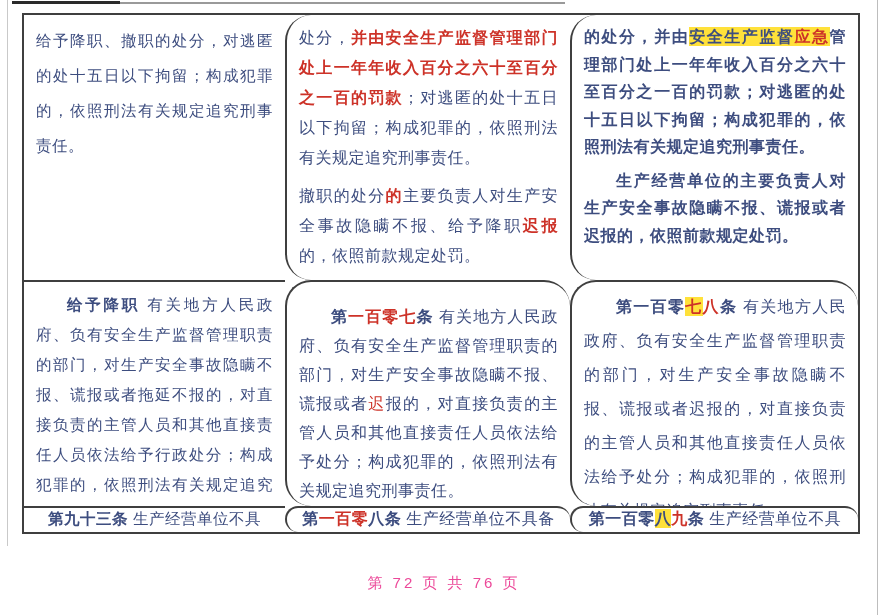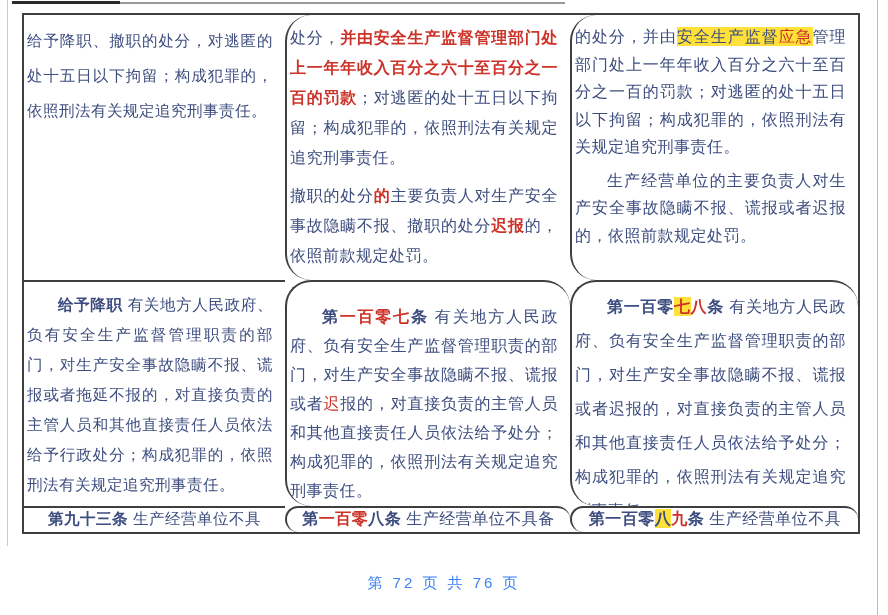--- a/index.html
+++ b/index.html
@@ -20,68 +20,68 @@
   
   .law-table{
     position:absolute;left:22px;top:13px;width:838px;height:521px;
     display:grid;
     grid-template-columns:261px 285px 1fr;
     grid-template-rows:265px 226px 1fr;
     border:2px solid var(--border,#3f3f3f);
     box-sizing:border-box;
     background:#fff;
   }
-  .cell{box-sizing:border-box;overflow:hidden;padding:8px 12px 0 3px;}
+  .cell{box-sizing:border-box;overflow:hidden;padding:8px 12px 0 12px;}
   .cell.c1,.cell.c2{border-left:2px solid var(--border,#3f3f3f);border-radius:26px;}
   .cell.r1,.cell.r2{border-top:2px solid var(--border,#3f3f3f);}
 
   .para{margin:0 0 10px 0;text-align:justify;letter-spacing:0.5px;}
   .para.indent{text-indent:2em;}
 
   
   .c0{font-size:15.5px;}
   .c1{font-size:16px;}
   .c2{font-size:16px;}
   .r0.c0 .para{line-height:35px;}
   .r0.c1 .para{line-height:30px;margin-bottom:8px;}
-  .r0.c2 .para{line-height:27.5px;margin-bottom:6px;}
+  .r0.c2 .para{line-height:27.5px;margin-bottom:6px;font-weight:bold;}
   .r1.c0 .para{line-height:30px;}
   .r1.c1 .para{line-height:29px;margin-top:12px;}
   .r1.c2 .para{line-height:34px;}
 
   
   .cell.r2{display:flex;align-items:flex-end;justify-content:center;padding:2px 6px;}
   .r2 .para{margin:0;text-indent:0;text-align:center;white-space:nowrap;line-height:1.4;}
 
   .run-blue{color:var(--blue,#3d4d7f);}
   .run-red{color:var(--red,#cd3228);}
   .b{font-weight:700;}
   .hl{background:var(--hl,#ffe13a);padding:1px 0;}
 
   .footer{
     position:absolute;left:0;top:574px;width:100%;
-    text-align:center;font-size:15px;color:#3b82f6;letter-spacing:3px;
+    text-align:center;font-size:15px;color:#ec4899;letter-spacing:3px;
   }
 </style>
 </head>
 <body>
 
 <div class="page">
   <div class="top-line-dark"></div>
   <div class="top-line-light"></div>
   <div class="left-edge-line"></div>
   <div class="right-edge-line"></div>
 
   <div class="law-table">
       <div class="cell r0 c0">
         <p class="para"><span class="run run-blue">给予降职、撤职的处分，对逃匿的处十五日以下拘留；构成犯罪的，依照刑法有关规定追究刑事责任。</span></p>
       </div>
       <div class="cell r0 c1">
         <p class="para"><span class="run run-blue">处分，</span><span class="run run-red b">并由安全生产监督管理部门处上一年年收入百分之六十至百分之一百的罚款</span><span class="run run-blue">；对逃匿的处十五日以下拘留；构成犯罪的，依照刑法有关规定追究刑事责任。</span></p>
-        <p class="para"><span class="run run-blue">撤职的处分</span><span class="run run-red b">的</span><span class="run run-blue">主要负责人对生产安全事故隐瞒不报、撤职的处分</span><span class="run run-red b">迟报</span><span class="run run-blue">的，依照前款规定处罚。</span></p>
+        <p class="para"><span class="run run-blue">撤职的处分</span><span class="run run-red b">的</span><span class="run run-blue">主要负责人对生产安全事故隐瞒不报、给予降职</span><span class="run run-red b">迟报</span><span class="run run-blue">的，依照前款规定处罚。</span></p>
       </div>
       <div class="cell r0 c2">
         <p class="para"><span class="run run-blue">的处分，并由</span><span class="run run-blue hl">安全生产监督</span><span class="run run-red hl">应急</span><span class="run run-blue">管理部门处上一年年收入百分之六十至百分之一百的罚款；对逃匿的处十五日以下拘留；构成犯罪的，依照刑法有关规定追究刑事责任。</span></p>
         <p class="para indent"><span class="run run-blue">生产经营单位的主要负责人对生产安全事故隐瞒不报、谎报或者迟报的，依照前款规定处罚。</span></p>
       </div>
       <div class="cell r1 c0">
         <p class="para indent"><span class="run run-blue b">给予降职</span><span class="run run-blue"> 有关地方人民政府、负有安全生产监督管理职责的部门，对生产安全事故隐瞒不报、谎报或者拖延不报的，对直接负责的主管人员和其他直接责任人员依法给予行政处分；构成犯罪的，依照刑法有关规定追究刑事责任。</span></p>
       </div>
       <div class="cell r1 c1">
         <p class="para indent"><span class="run run-blue b">第</span><span class="run run-red b">一百零七</span><span class="run run-blue b">条</span><span class="run run-blue"> 有关地方人民政府、负有安全生产监督管理职责的部门，对生产安全事故隐瞒不报、谎报或者</span><span class="run run-red">迟</span><span class="run run-blue">报的，对直接负责的主管人员和其他直接责任人员依法给予处分；构成犯罪的，依照刑法有关规定追究刑事责任。</span></p>

